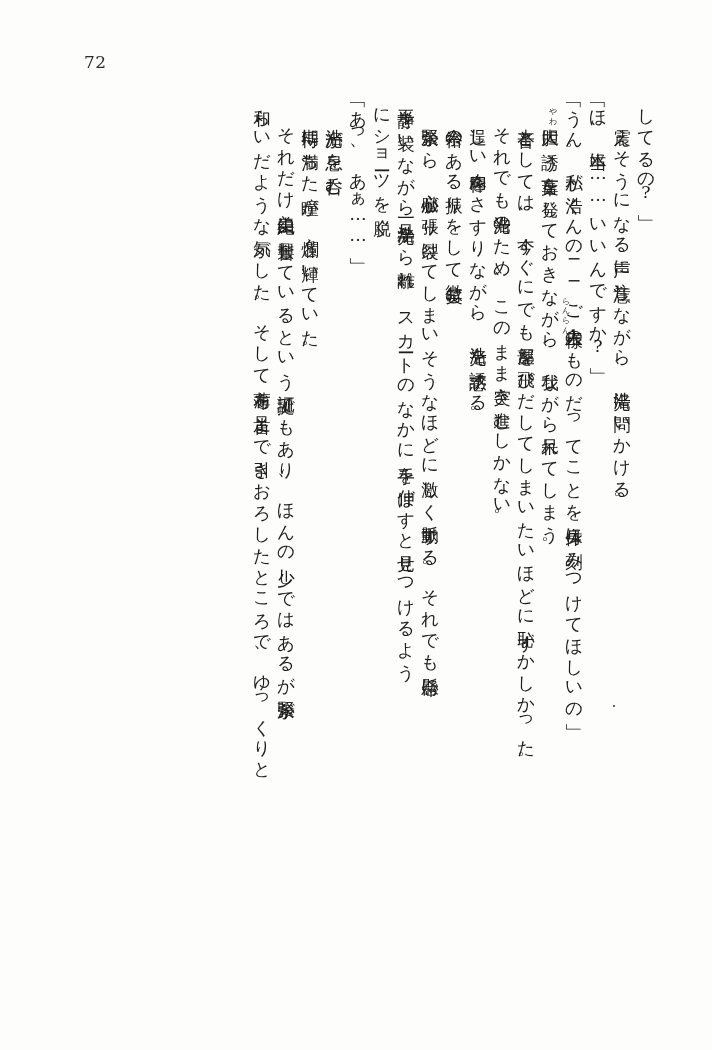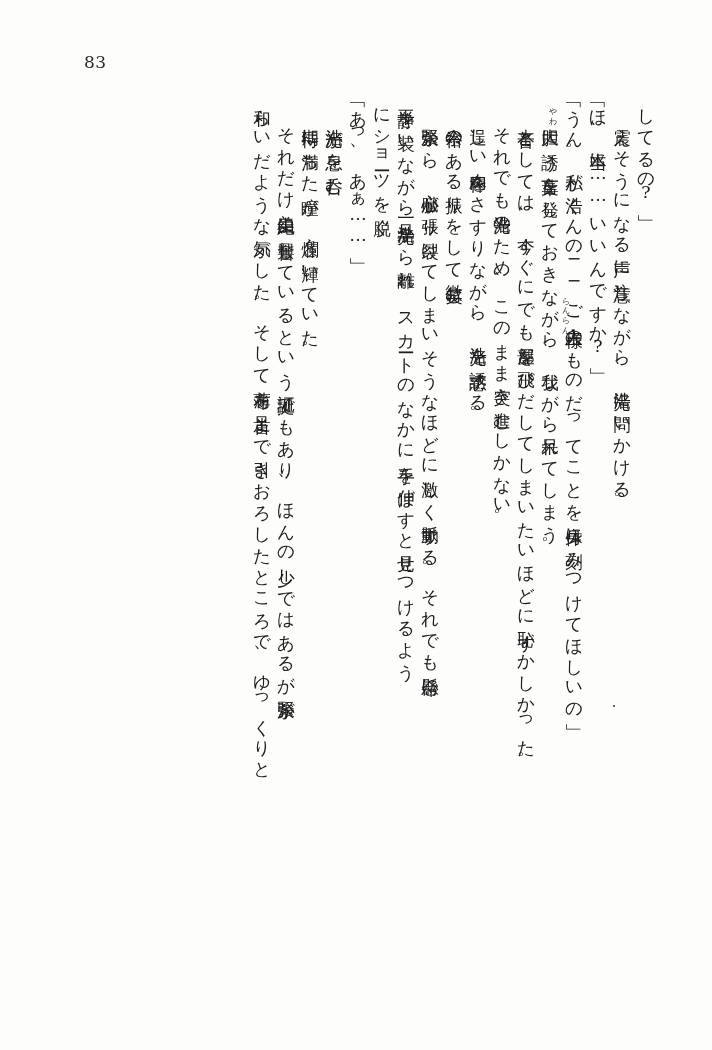--- a/index.html
+++ b/index.html
@@ -74,21 +74,21 @@
     height: 2px;
     background: #333;
     border-radius: 50%;
   }
 </style>
 </head>
 <body>
 
 <div class="page">
 
-  <div class="page-number">83</div>
+  <div class="page-number">72</div>
 
   <div class="text-block rtl" id="text-block">
       <div class="vline">してるの?」</div>
       <div class="vline">　震えそうになる声に注意しながら、浩光に問いかける。</div>
       <div class="vline">「ほ、本当に……いいんですか?」</div>
       <div class="vline">「うん。私が浩くんの──ご主人様のものだってことを身体に刻みつけてほしいの」</div>
       <div class="vline">　大胆に誘う言葉を発しておきながら、我ながら呆れてしまう。</div>
       <div class="vline">　本音としては、今すぐにでも部屋を飛びだしてしまいたいほどに恥ずかしかった。</div>
       <div class="vline">　それでも浩光のため、このまま突き進むしかない。</div>
       <div class="vline">　逞しい肉棒をさすりながら、浩光を誘惑する。</div>

